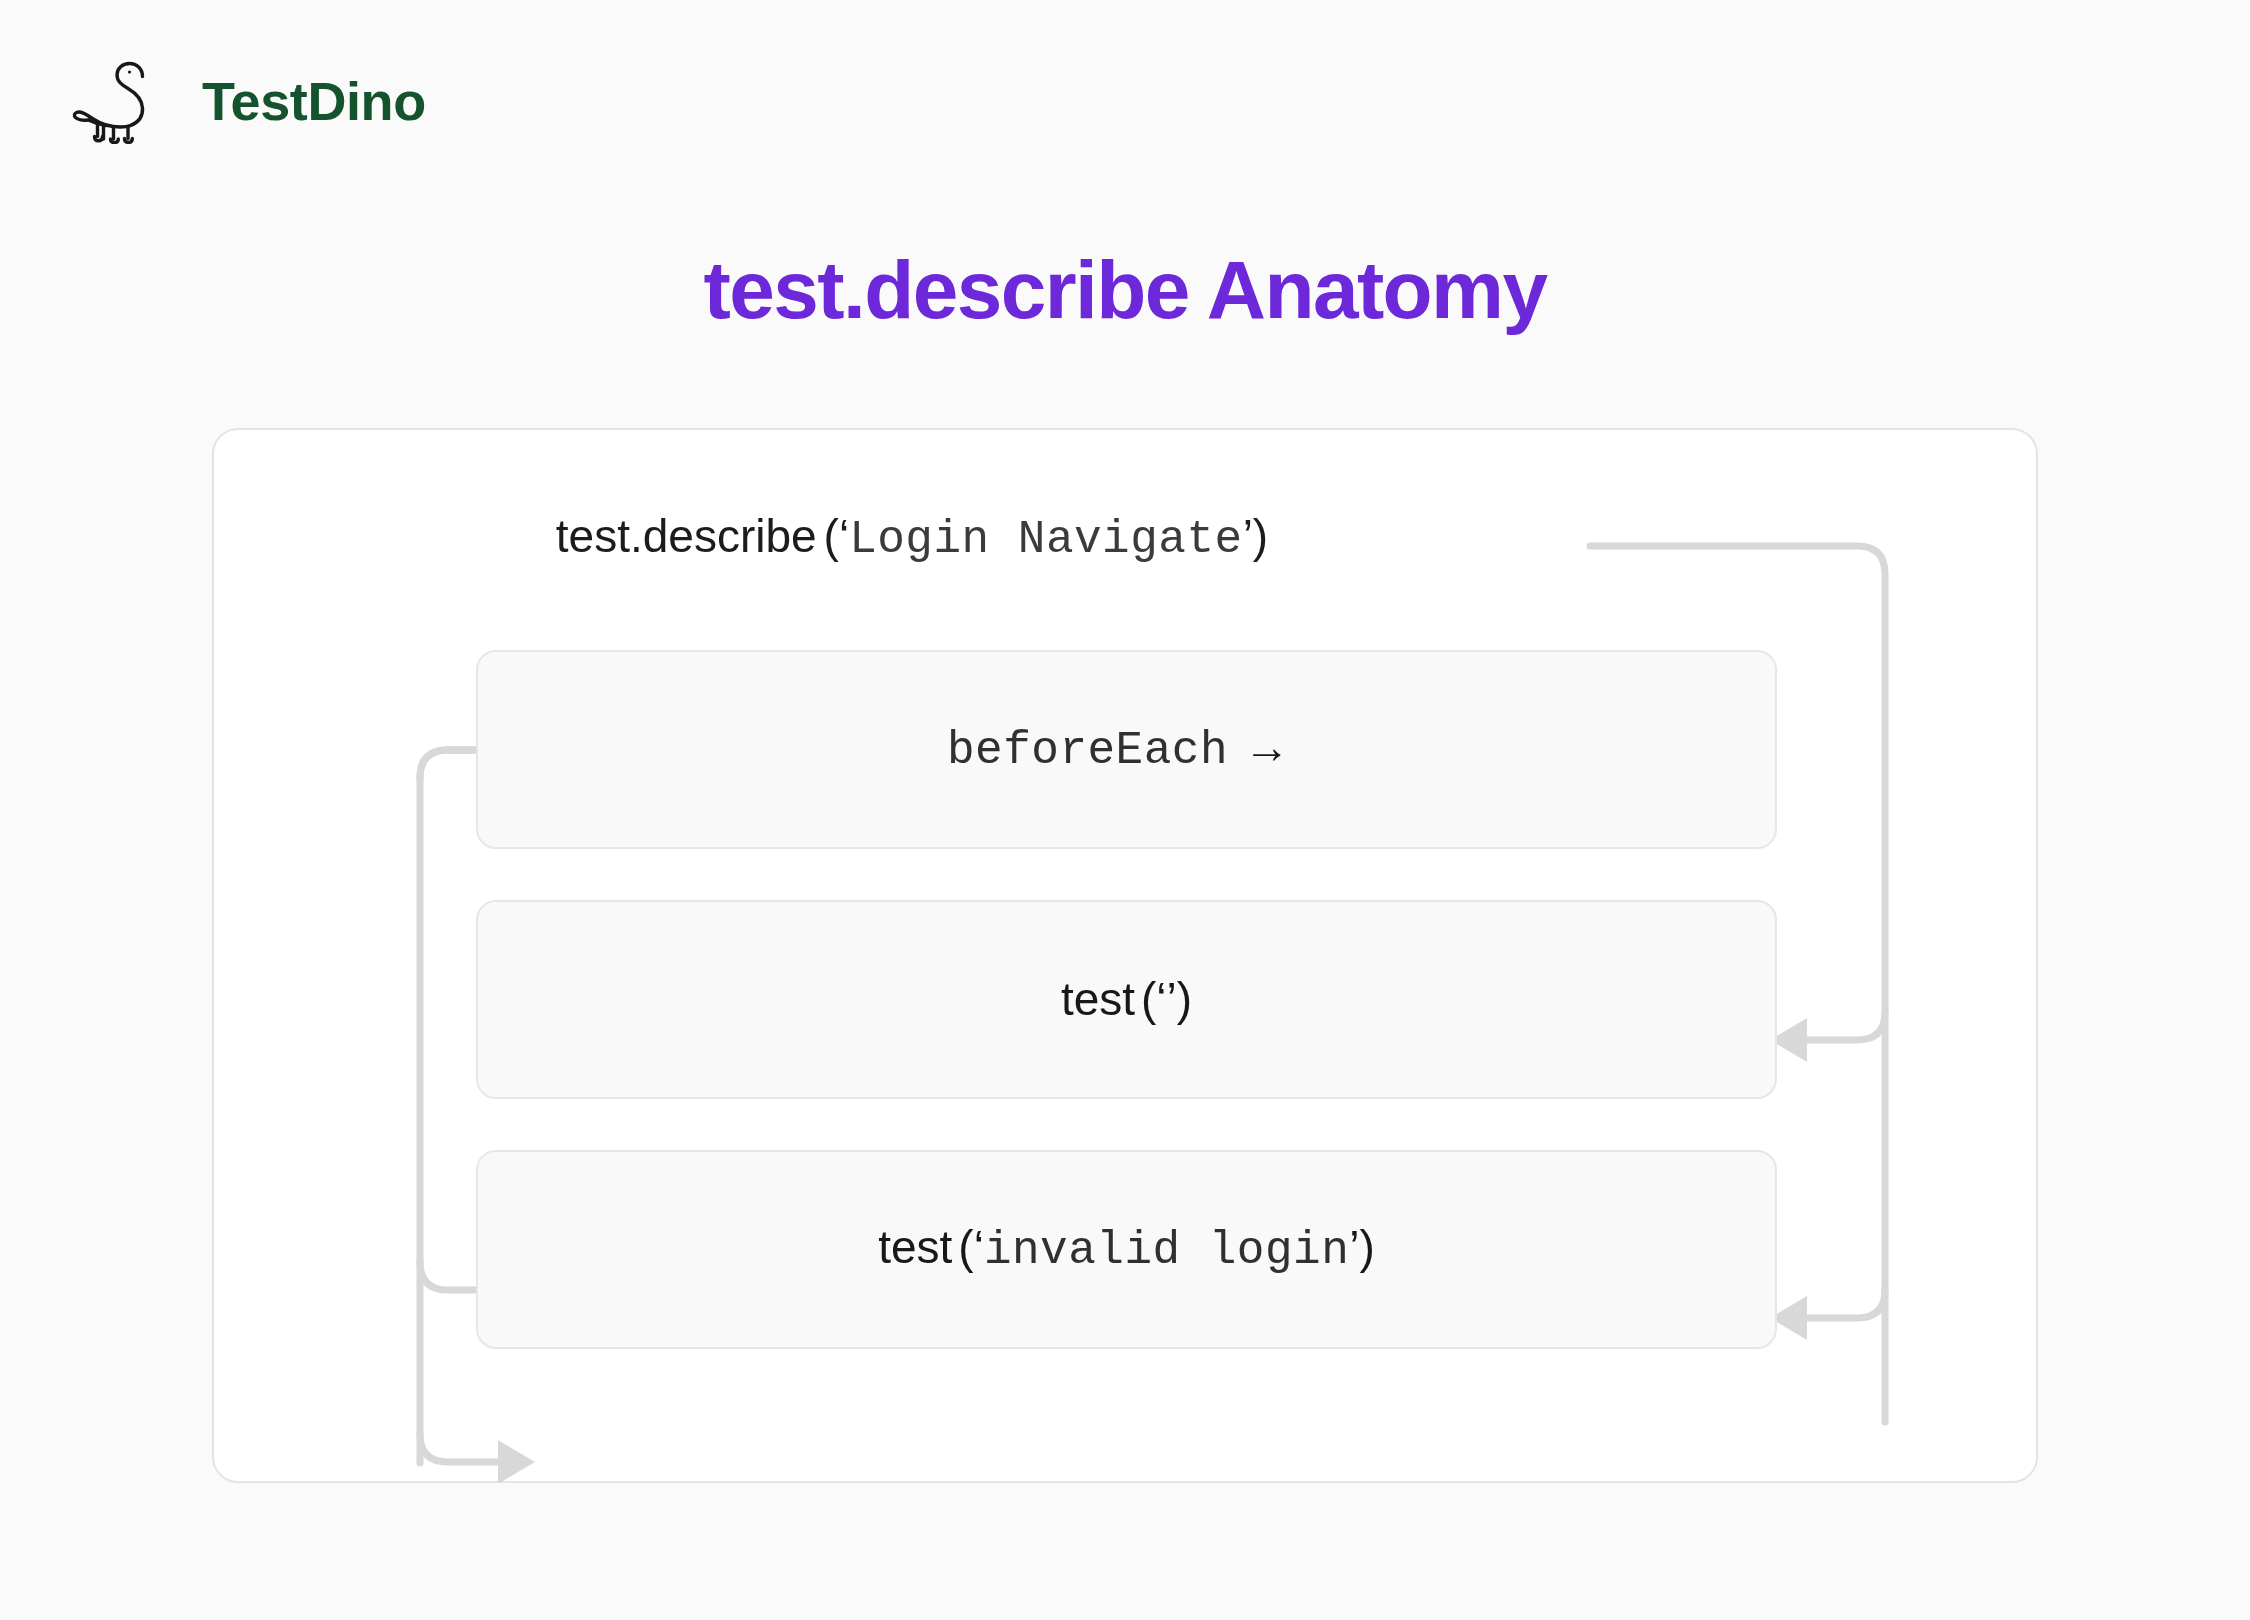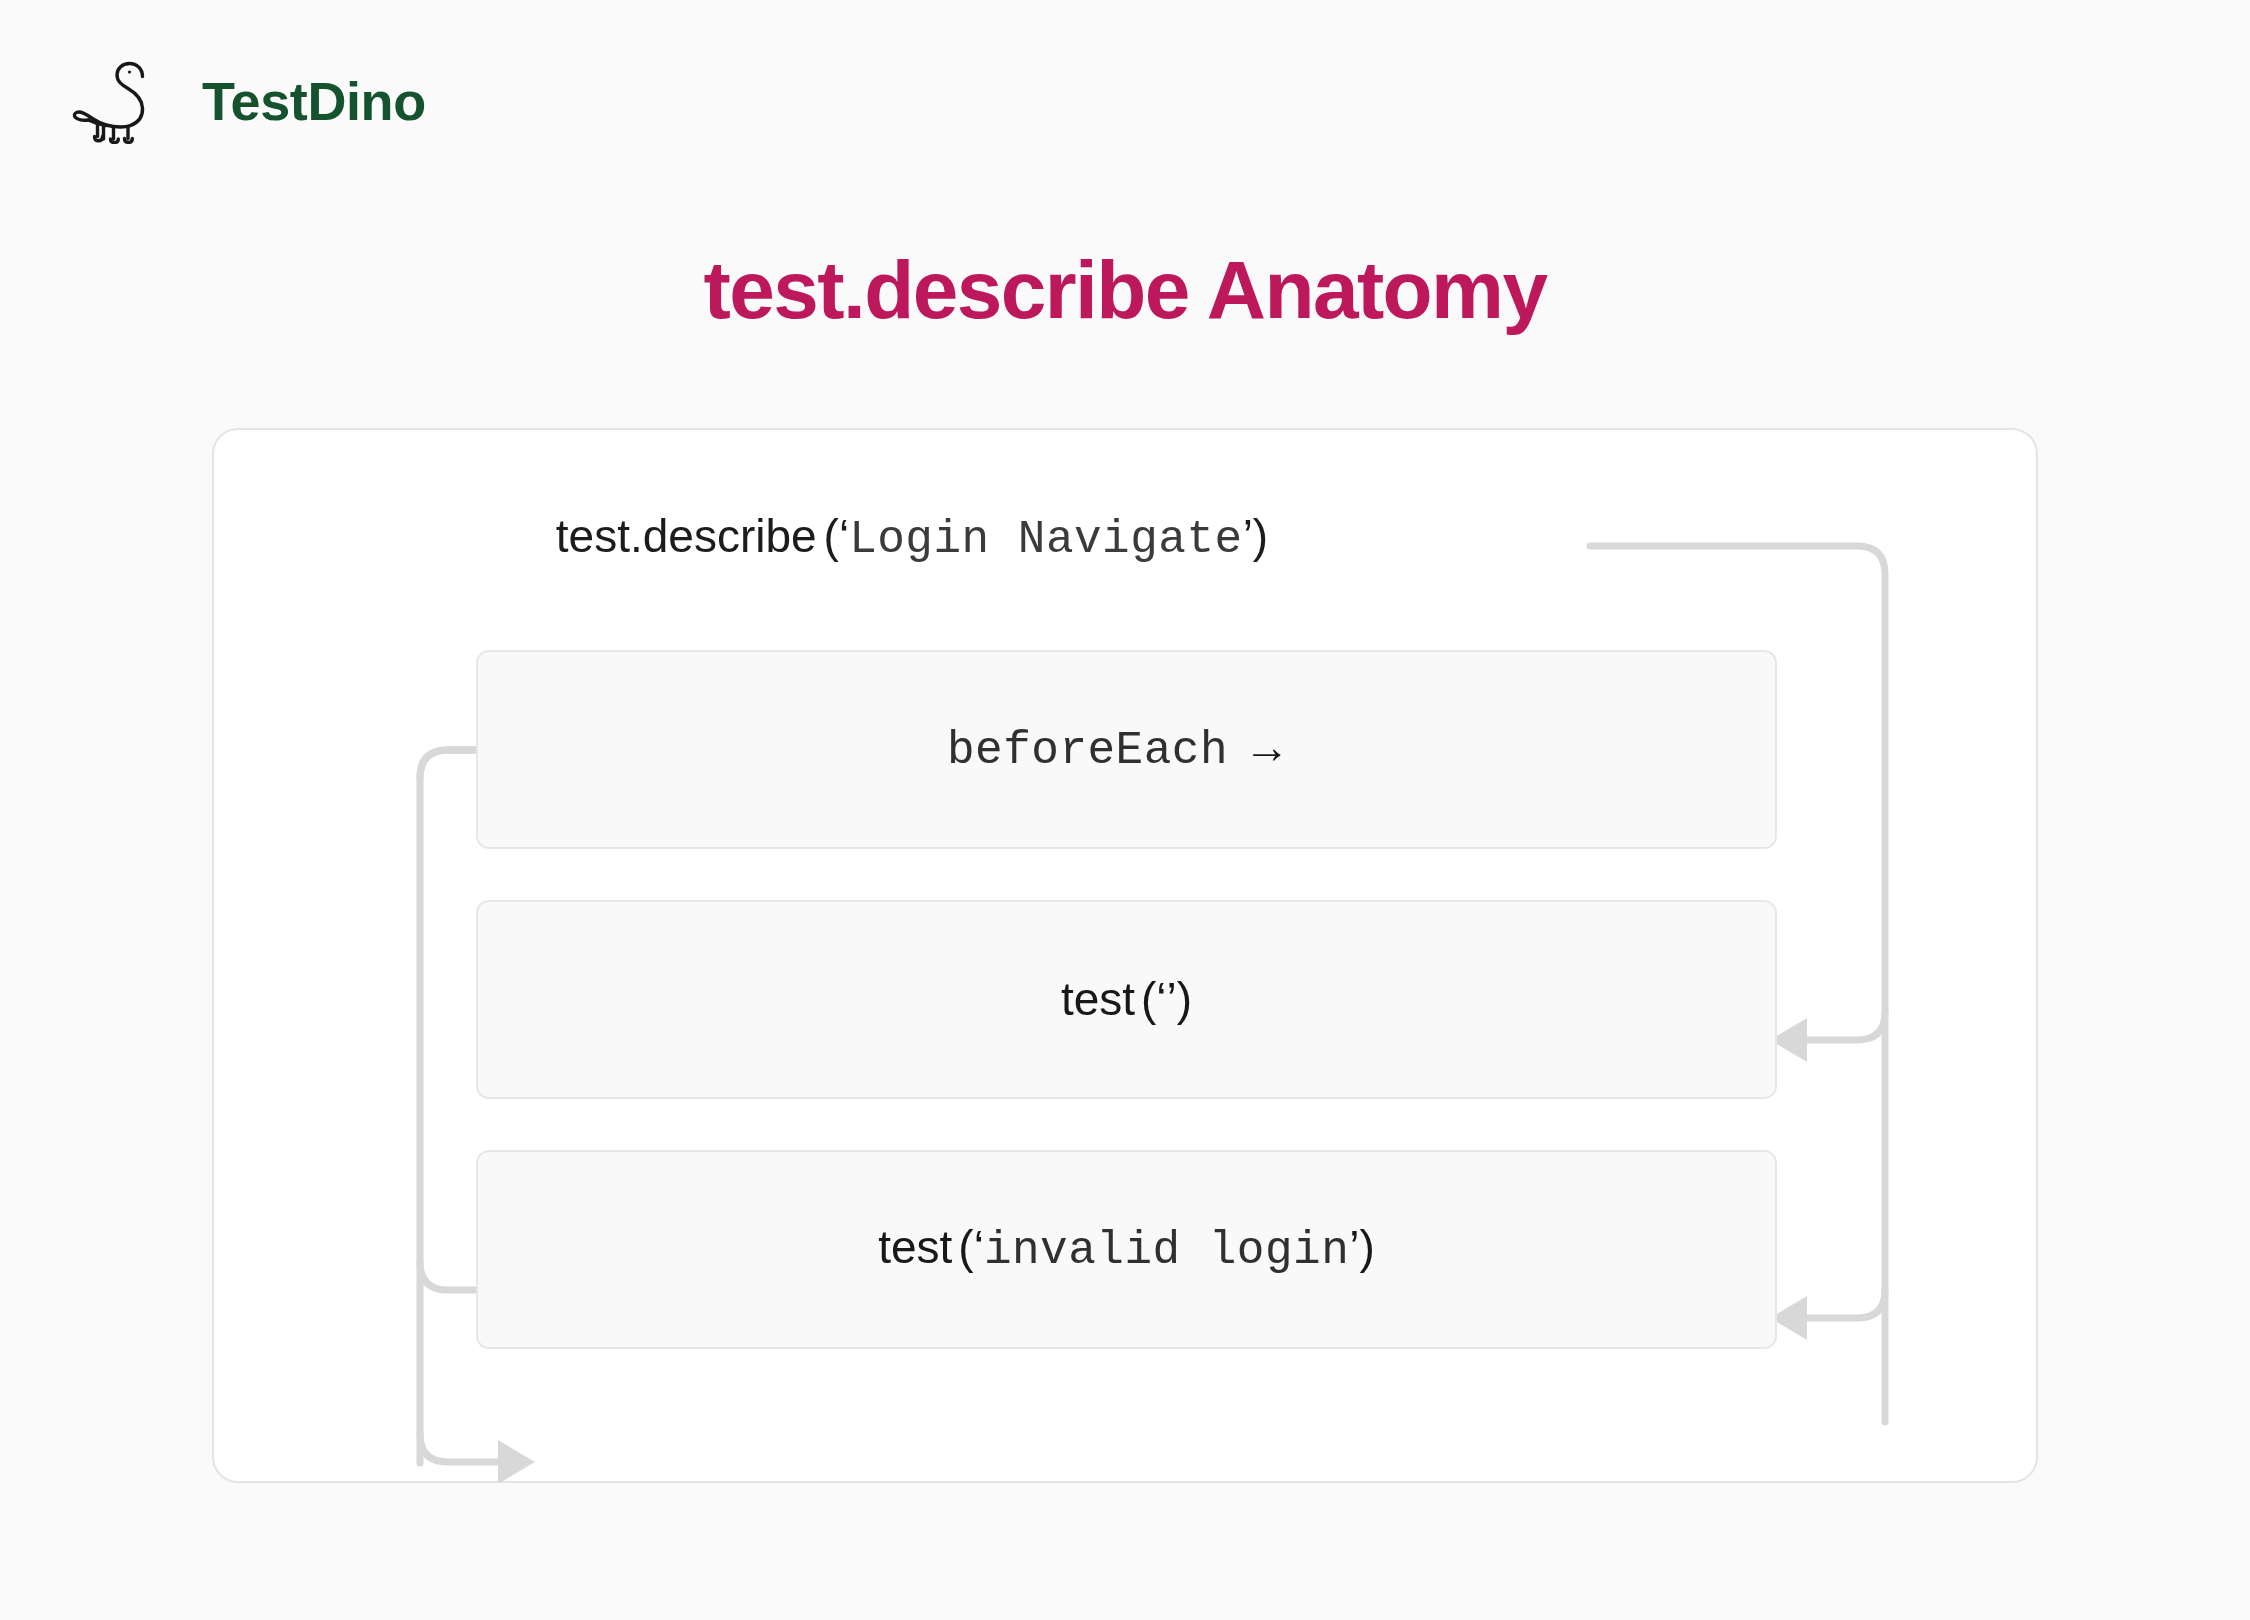--- a/index.html
+++ b/index.html
@@ -41,21 +41,21 @@
 
   
   .page-title {
     position: absolute;
     left: 0;
     top: 245px;
     width: 2250px;
     text-align: center;
     font-size: 82px;
     font-weight: 700;
-    color: #be185d;
+    color: #6d28d9;
     letter-spacing: -1.6px;
     line-height: 1.1;
     white-space: nowrap;
   }
 
   
   .diagram-card {
     position: absolute;
     left: 212px;
     top: 428px;
@@ -103,21 +103,21 @@
   }
 
   
   .step-box {
     position: absolute;
     left: 476px;
     width: 1301px;
     height: 199px;
     background: #f9f9f9;
     border: 2px solid #e7e7e7;
-    border-radius: 13px;
+    border-radius: 20px;
     box-sizing: border-box;
     display: flex;
     align-items: center;
     justify-content: center;
   }
   #step-box-0 { top: 650px; }
   #step-box-1 { top: 900px; }
   #step-box-2 { top: 1150px; }
 
   .step-text {

